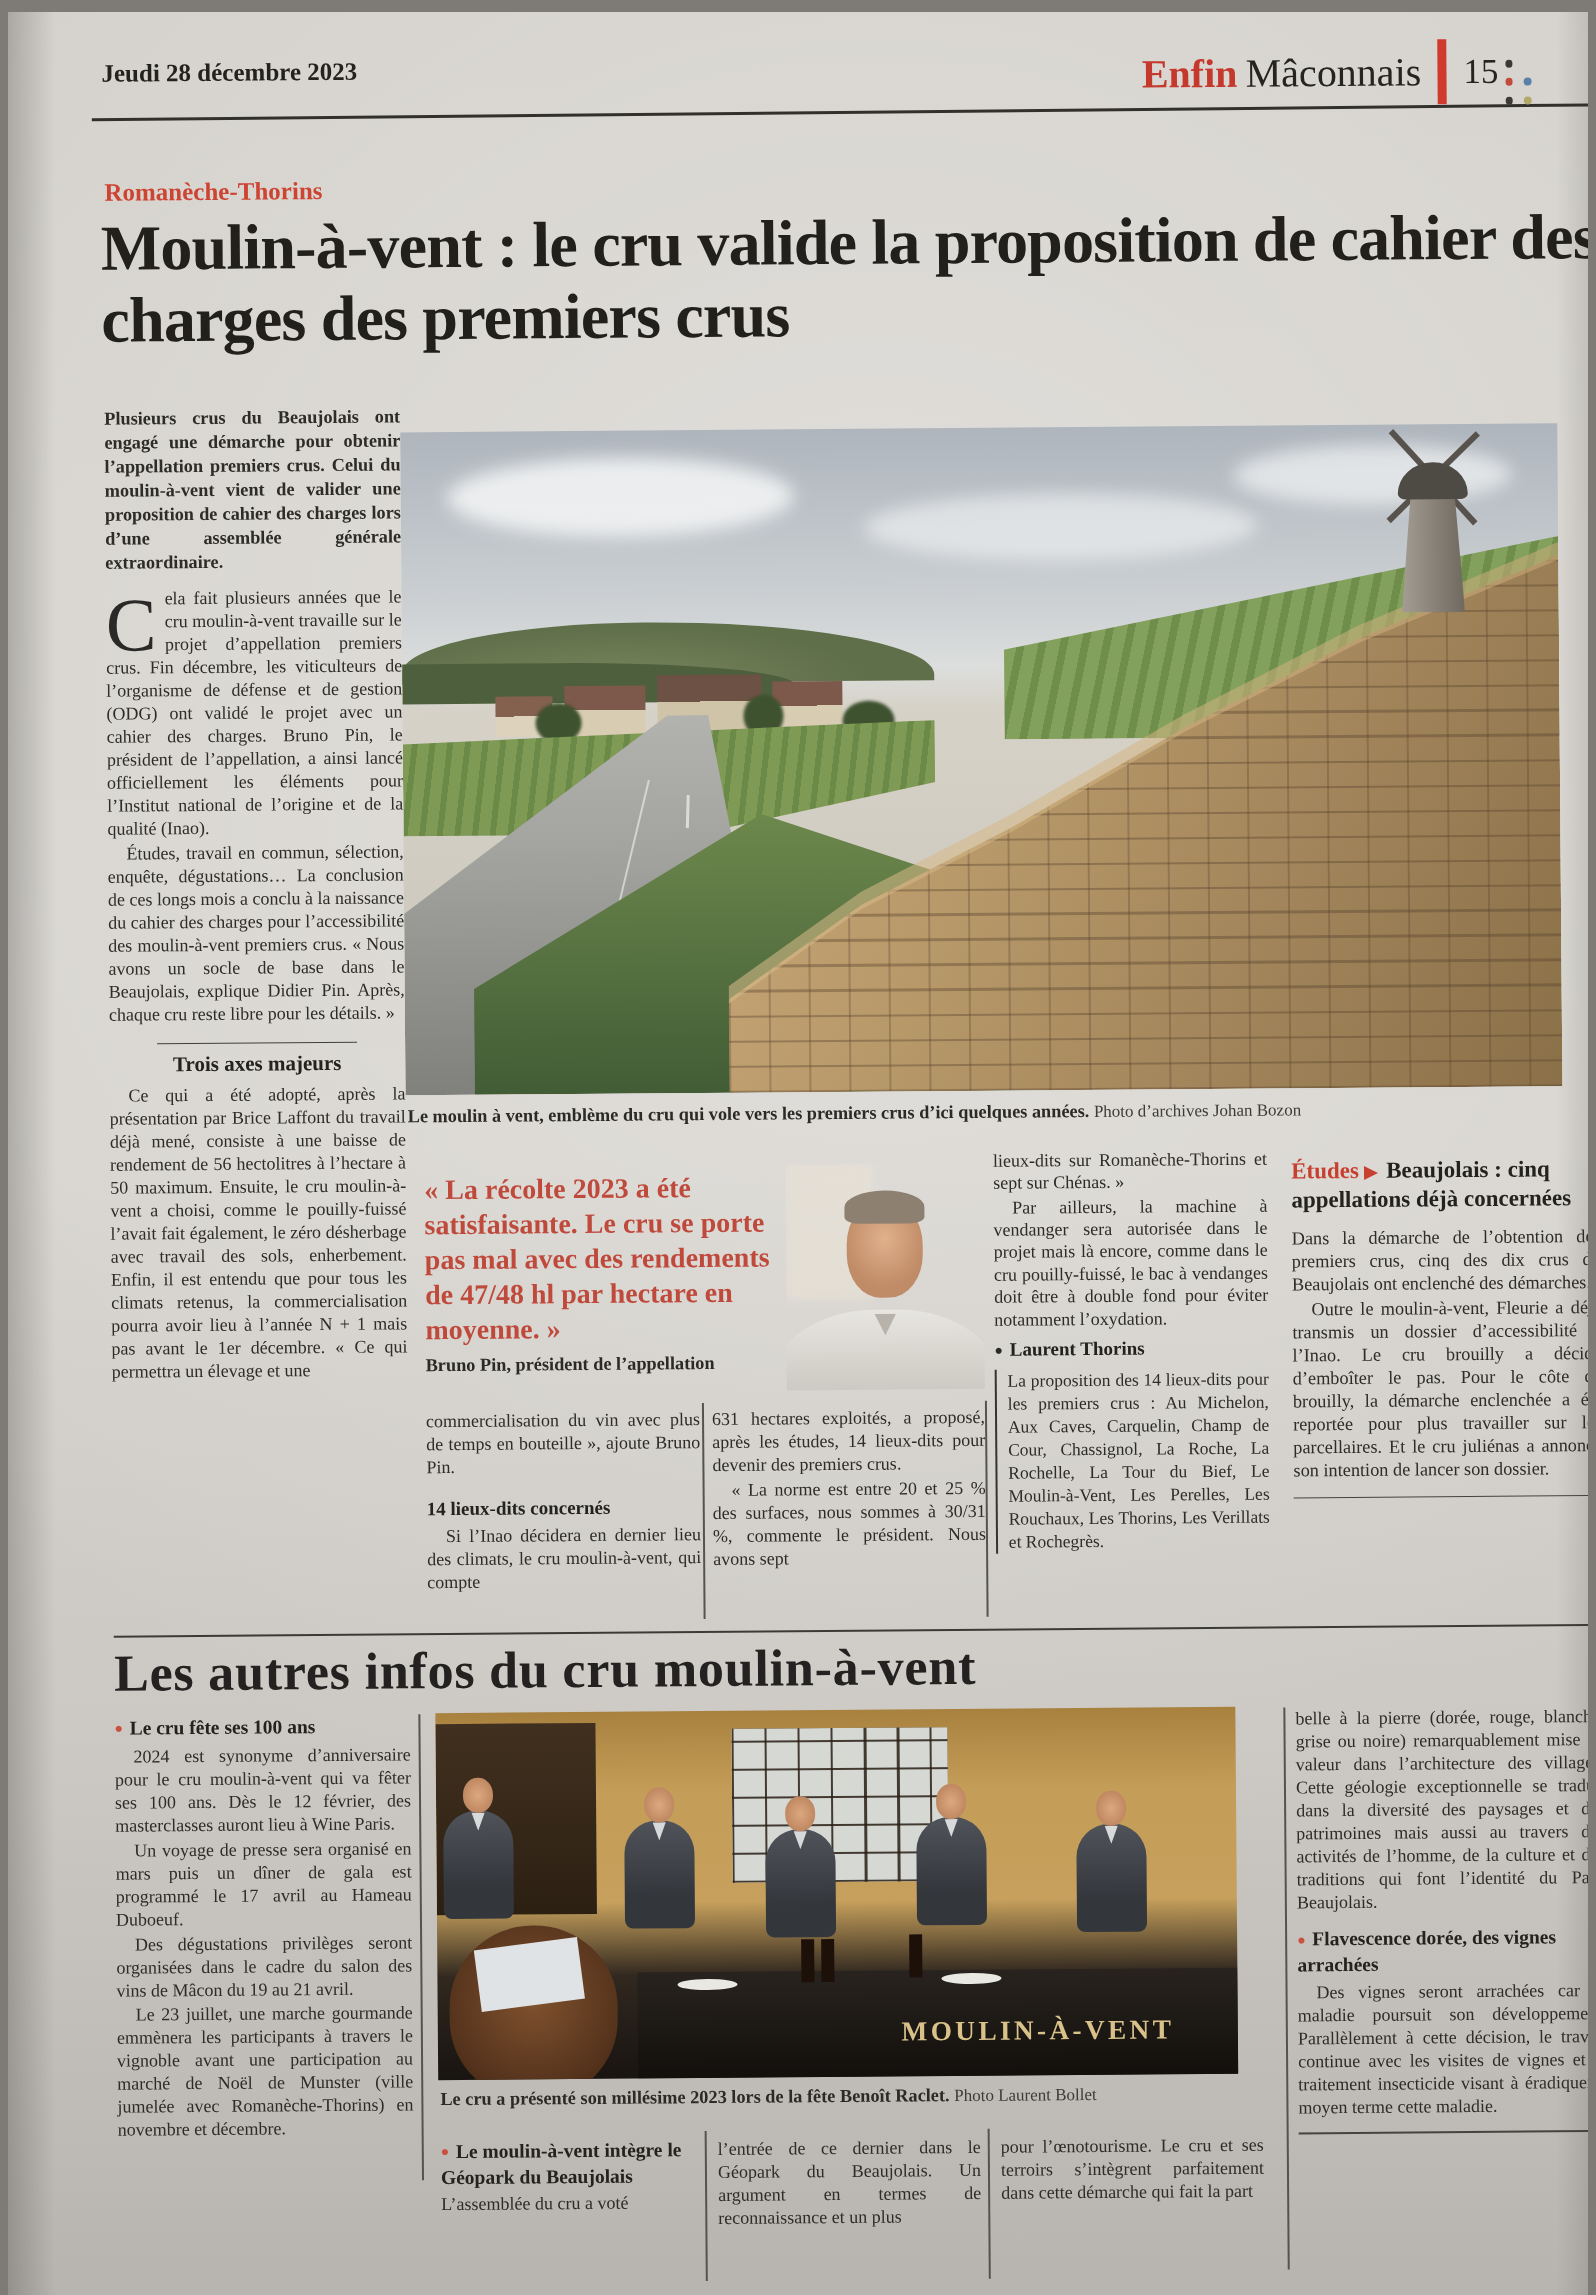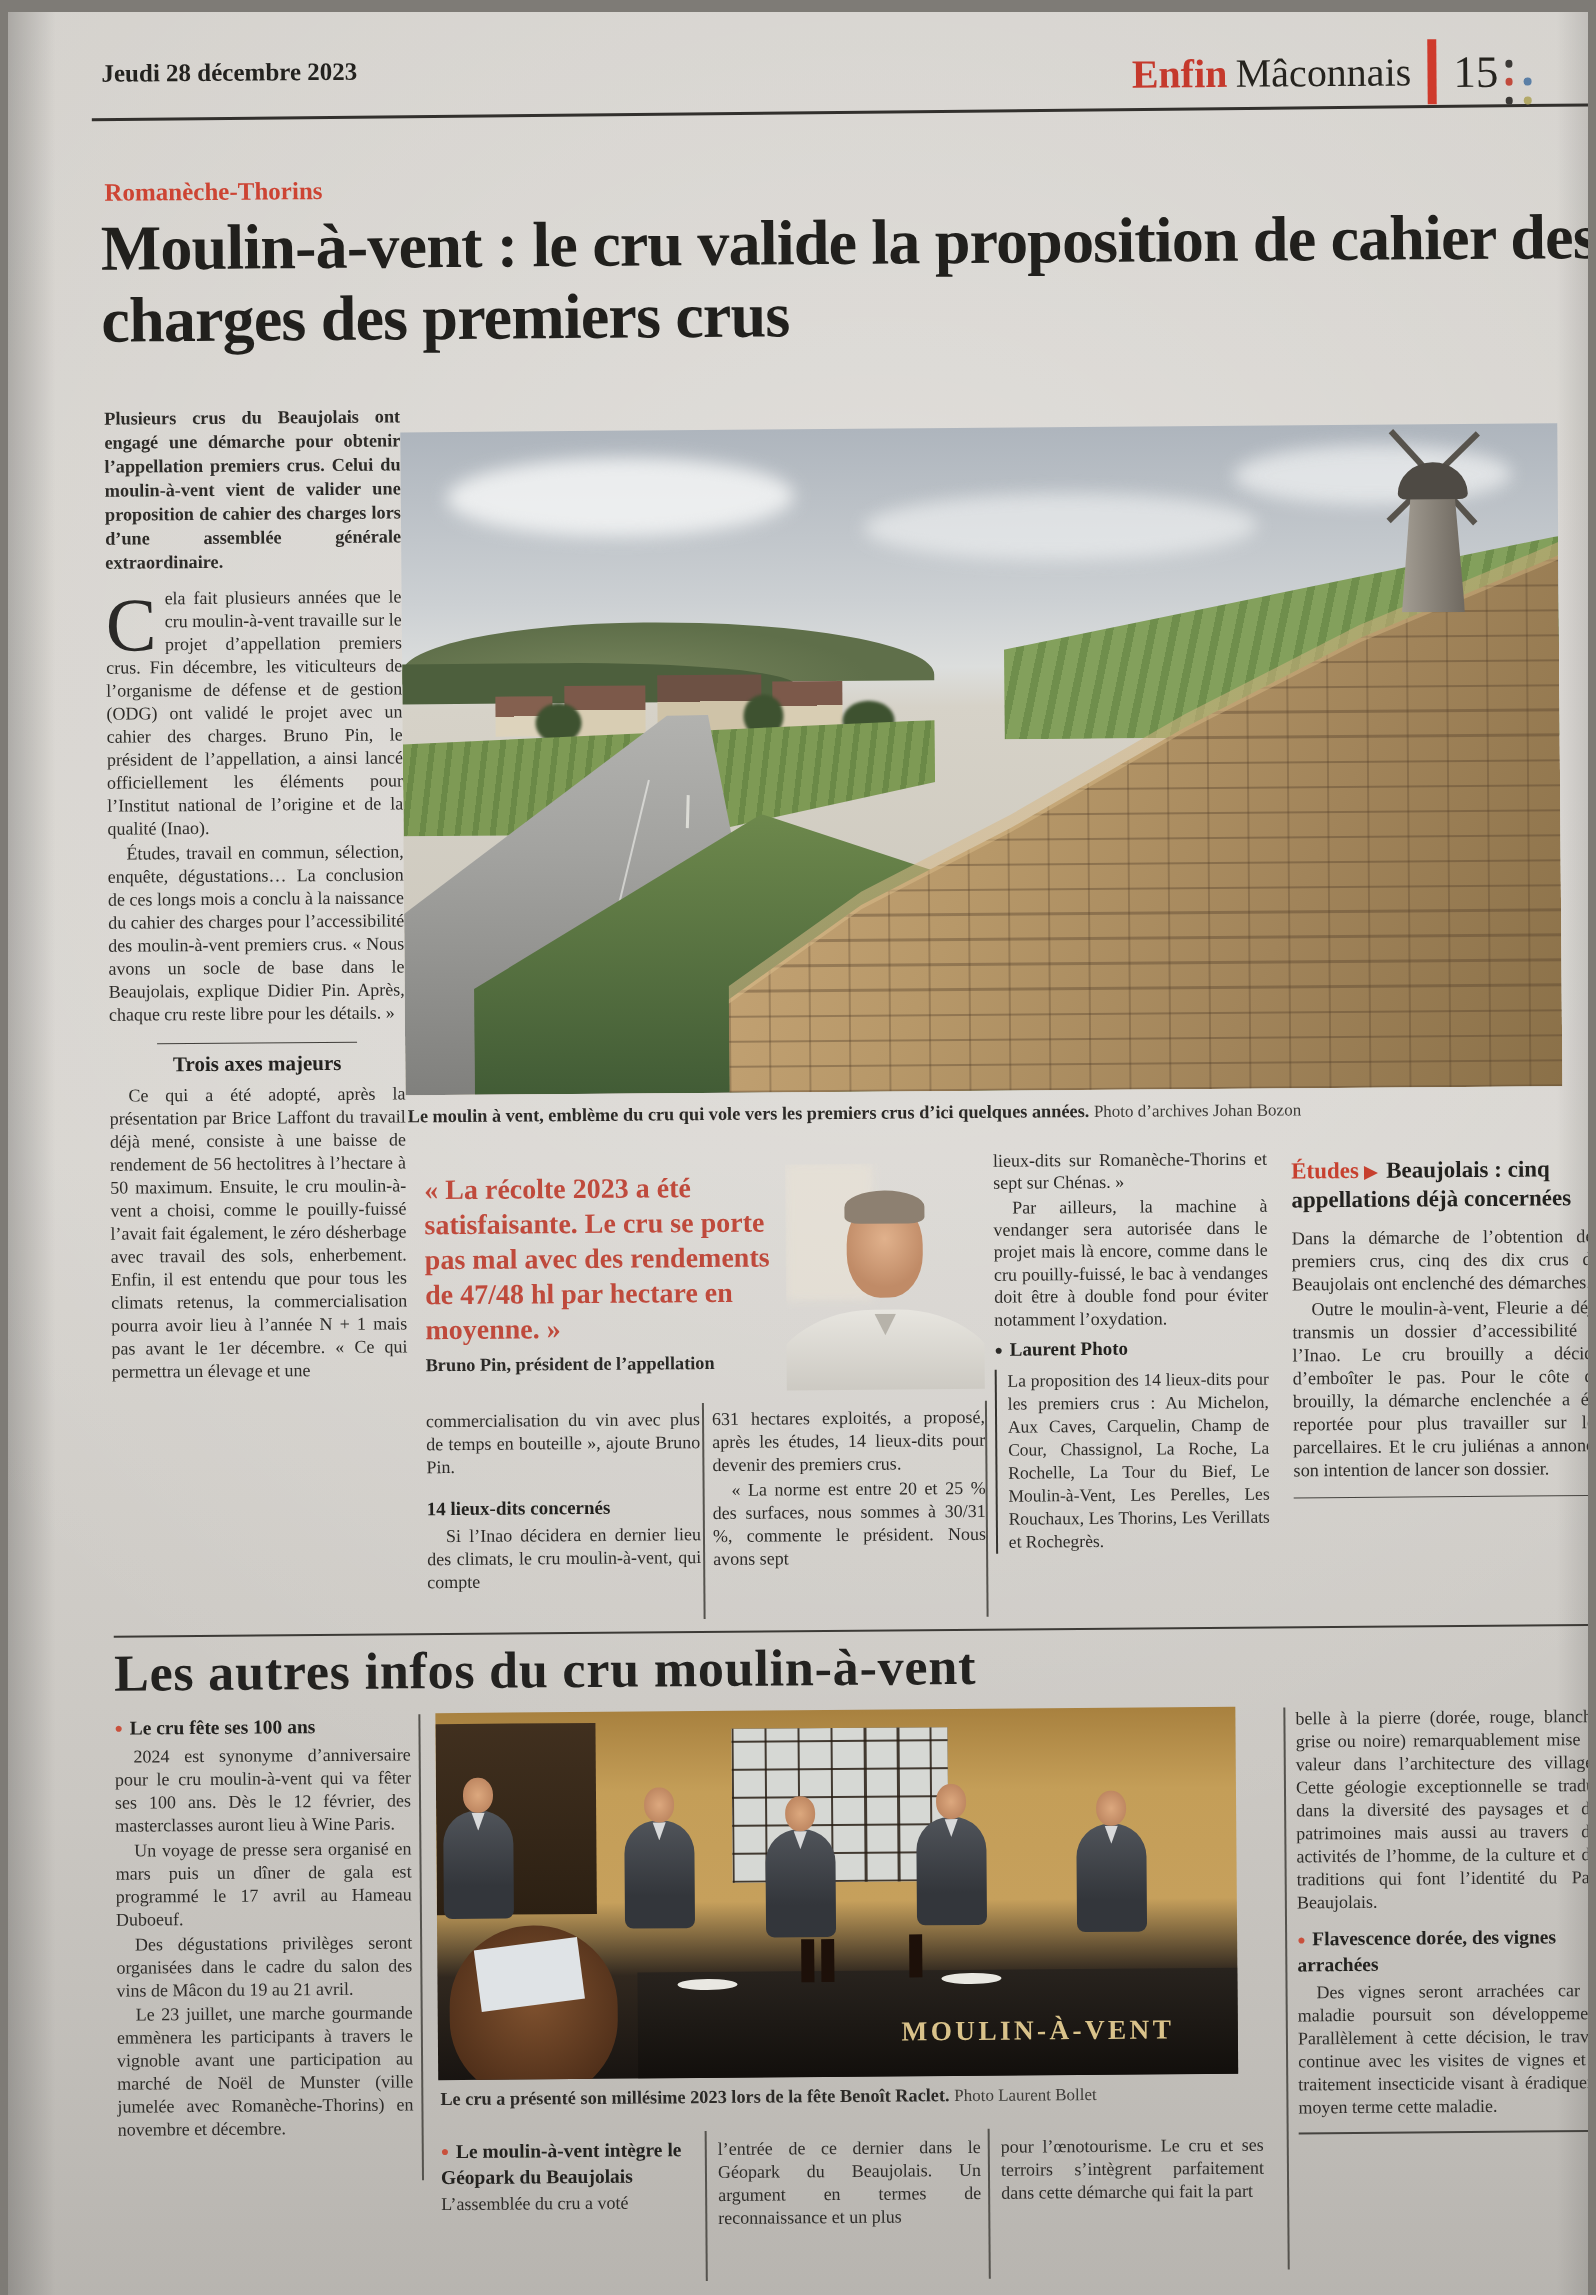--- a/index.html
+++ b/index.html
@@ -17,21 +17,21 @@
   .ind{text-indent:1.05em;}
   p{margin:0 0 1.7px 0;}
 
   
   .date{left:93px;top:42px;font-size:25px;font-weight:700;color:#23221f;}
   .header-rule{left:83px;top:99px;width:1501px;height:2.5px;background:#32302d;transform:rotate(-0.12deg);}
   .brand{right:90px;top:32px;display:flex;align-items:center;gap:11.6px;}
   .brand-red{font-size:40px;font-weight:700;color:#c5392c;}
   .brand-black{font-size:40px;color:#26241f;margin-left:-3.3px;}
   .brand-bar{width:9.1px;height:65px;background:#cf3a2c;margin:0 5px;}
-  .page-num{font-size:45px;color:#26241f;}
+  .page-num{font-size:35px;color:#26241f;}
   .dots{position:absolute;right:52px;top:53px;width:33px;height:50px;}
   .dots i{position:absolute;width:7.5px;height:7.5px;border-radius:50%;}
   .dots .d1{left:1.7px;top:0;background:#3c3a37;}
   .dots .d2{left:1.7px;top:18.3px;background:#c14a3c;}
   .dots .d3{left:1.7px;top:37px;background:#3c3a37;}
   .dots .d4{left:20px;top:18.3px;background:#5b7fa6;}
   .dots .d5{left:20px;top:37px;background:#b3a968;}
 
   
   .kicker{left:95px;top:161px;font-size:25px;font-weight:700;color:#cd4433;}
@@ -284,21 +284,21 @@
       <p class="just ind">Si l’Inao décidera en dernier lieu des climats, le cru moulin-à-vent, qui compte</p>
     </div>
     <div class="abs midcol colB">
       <p class="just">631 hectares exploités, a proposé, après les études, 14 lieux-dits pour devenir des premiers crus.</p>
       <p class="just ind">« La norme est entre 20 et 25 % des surfaces, nous sommes à 30/31 %, commente le président. Nous avons sept</p>
     </div>
     <div class="abs midcol colC">
       <p class="just">lieux-dits sur Romanèche-Thorins et sept sur Chénas. »</p>
       <p class="just ind">Par ailleurs, la machine à vendanger sera autorisée dans le projet mais là encore, comme dans le cru pouilly-fuissé, le bac à vendanges doit être à double fond pour éviter notamment l’oxydation.</p>
       <div class="byline">
-        <span class="bullet-black"></span><span>Laurent Photo</span>
+        <span class="bullet-black"></span><span>Laurent Thorins</span>
       </div>
       <div class="note just">La proposition des 14 lieux-dits pour les premiers crus : Au Michelon, Aux Caves, Carquelin, Champ de Cour, Chassignol, La Roche, La Rochelle, La Tour du Bief, Le Moulin-à-Vent, Les Perelles, Les Rouchaux, Les Thorins, Les Verillats et Rochegrès.</div>
     </div>
 
     <div class="abs sidebar">
       <div class="sb-title">
         <span class="sb-label">Études</span><span class="sb-arrow"></span><span>Beaujolais : cinq appellations déjà concernées</span>
       </div>
       <p class="just">Dans la démarche de l’obtention des premiers crus, cinq des dix crus du Beaujolais ont enclenché des démarches.</p>
       <p class="just ind">Outre le moulin-à-vent, Fleurie a déjà transmis un dossier d’accessibilité à l’Inao. Le cru brouilly a décidé d’emboîter le pas. Pour le côte de brouilly, la démarche enclenchée a été reportée pour plus travailler sur les parcellaires. Et le cru juliénas a annoncé son intention de lancer son dossier.</p>

